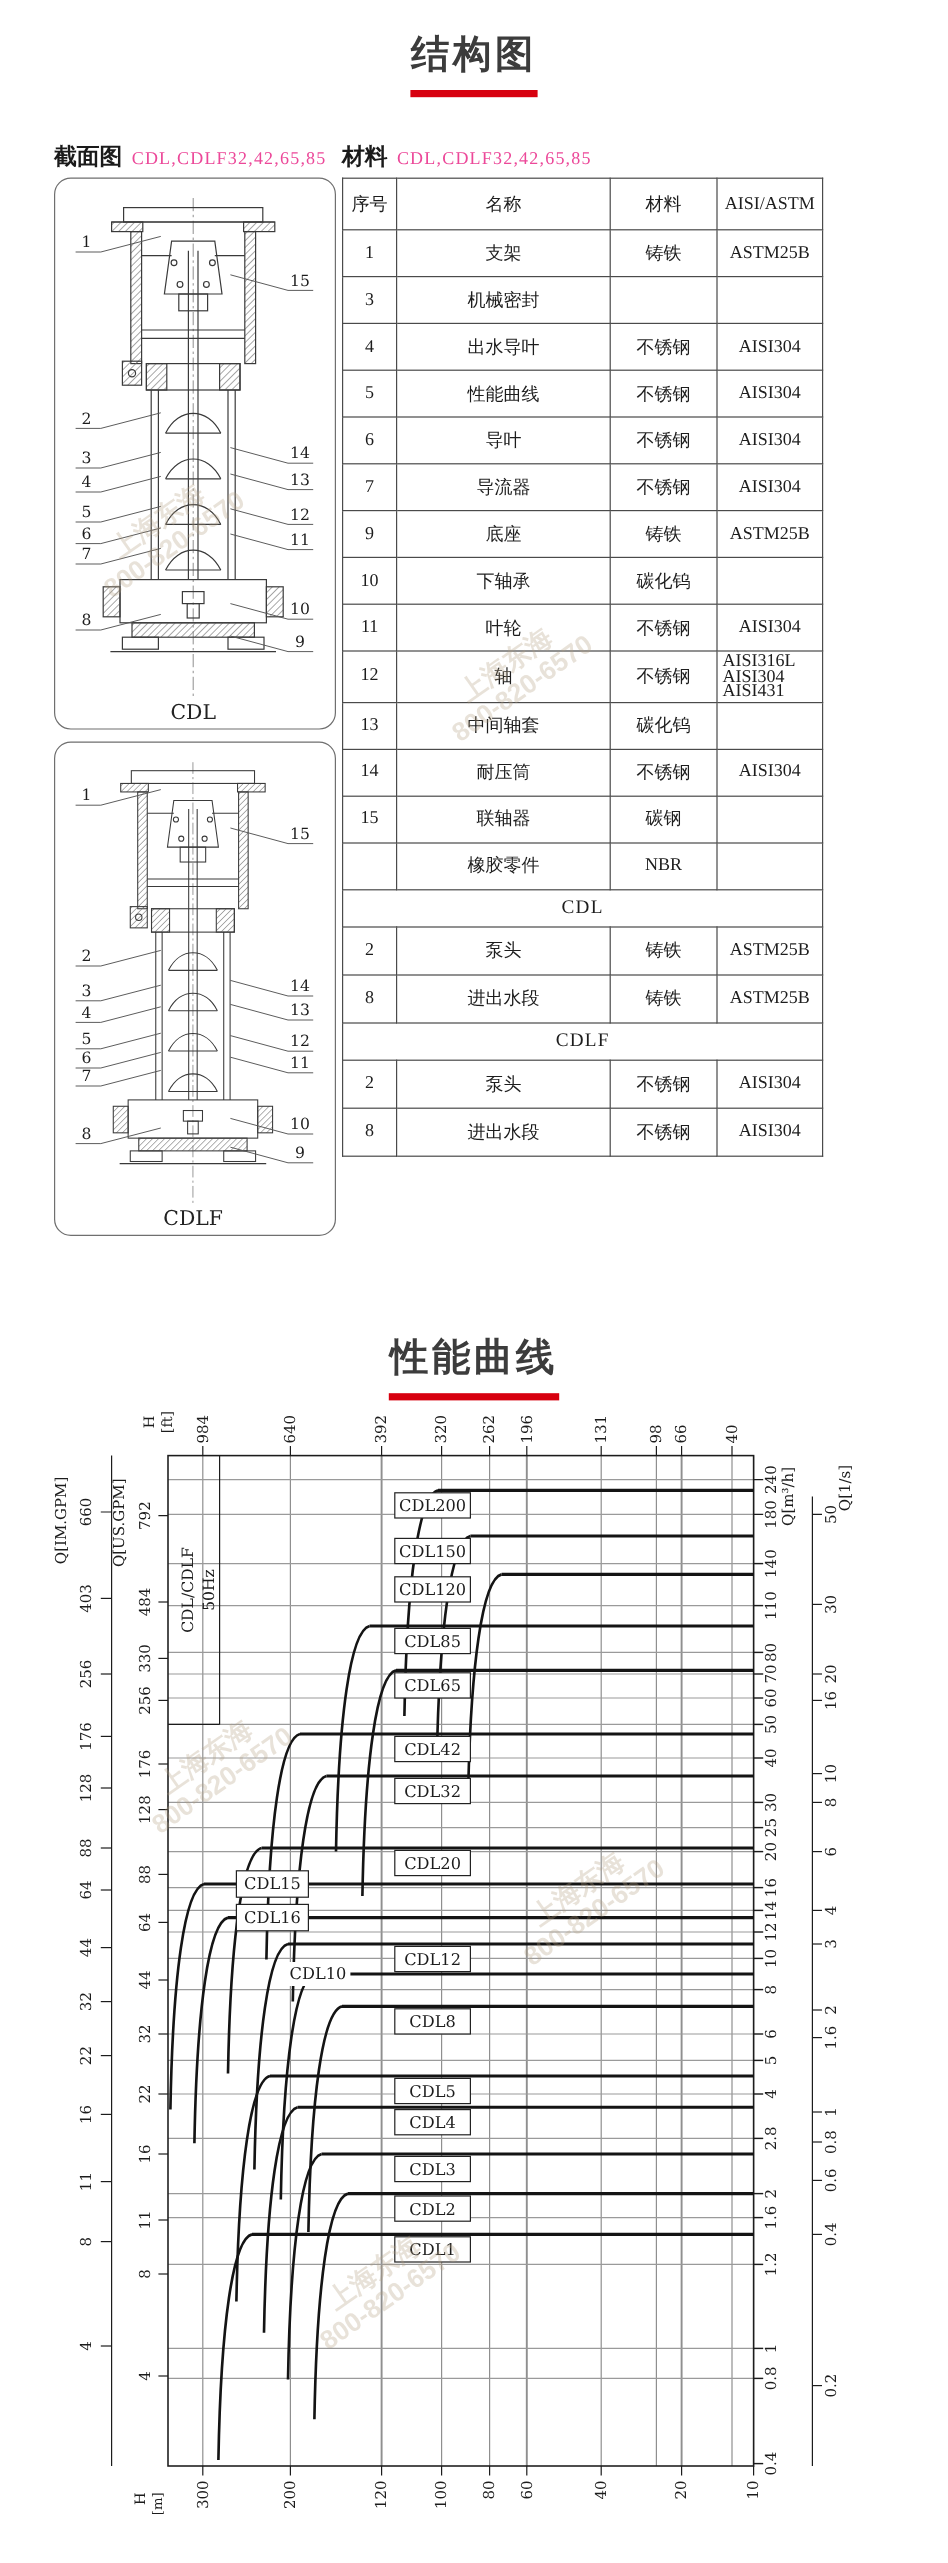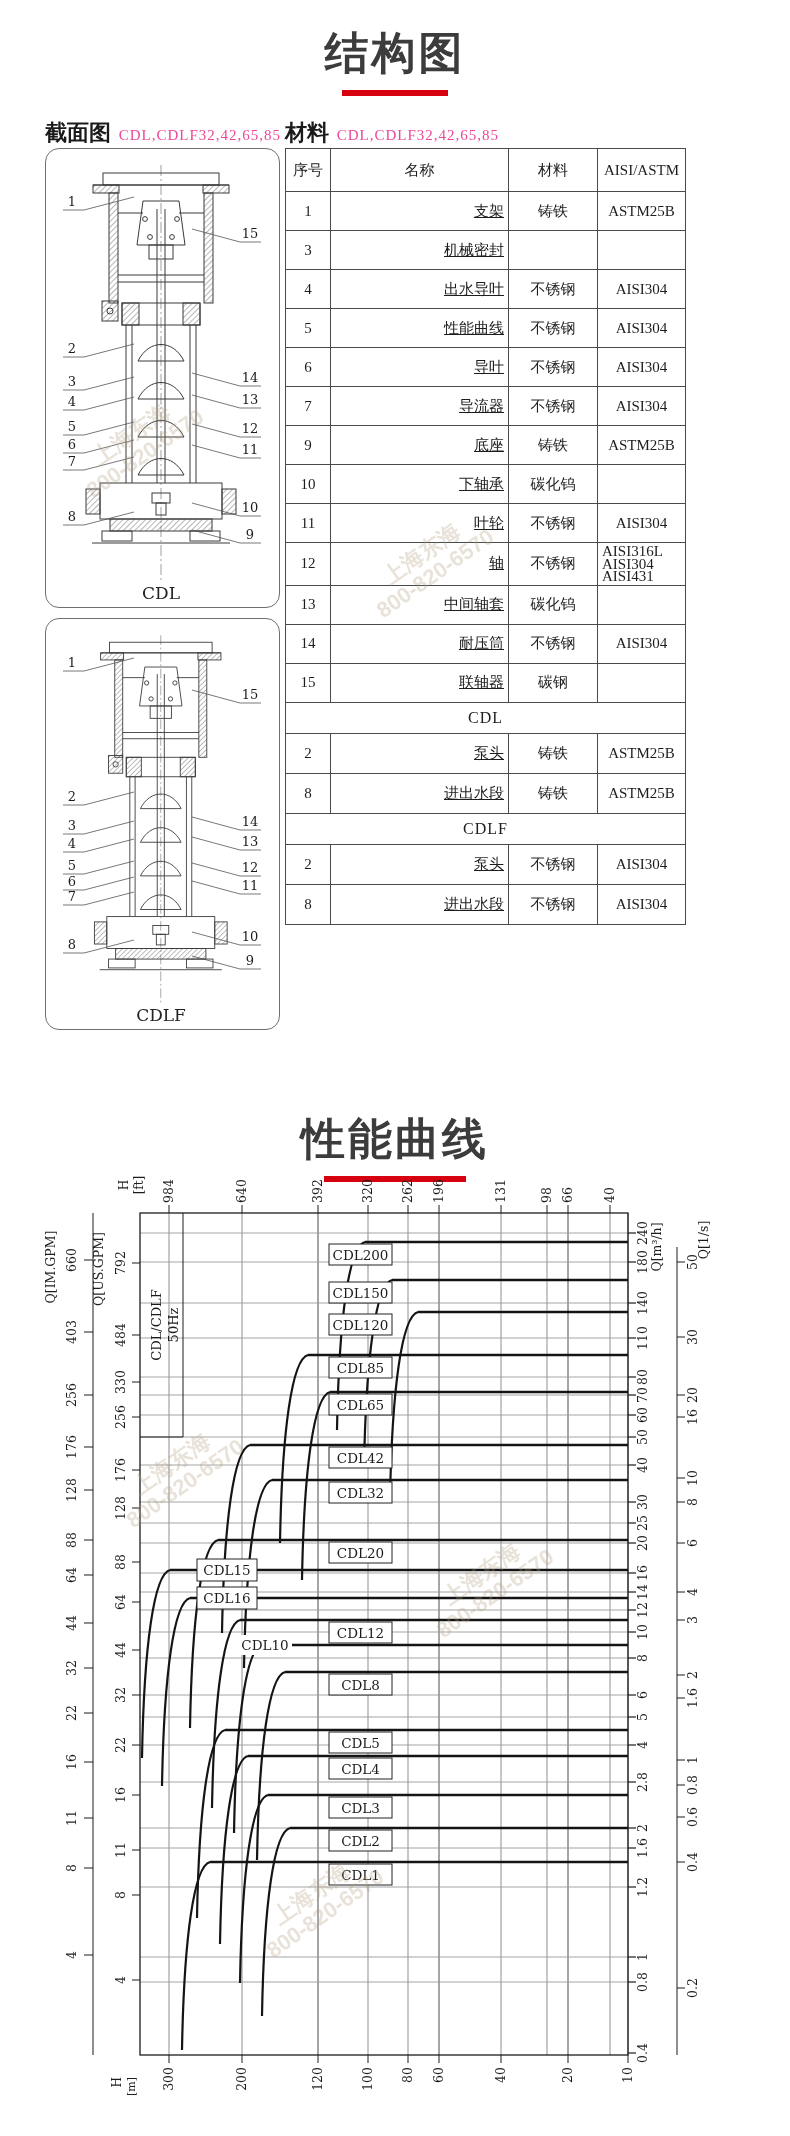--- a/index.html
+++ b/index.html
@@ -1,37 +1,37 @@
 <!DOCTYPE html>
 <html><head>
 <meta charset="utf-8">
 <style>
   html,body{margin:0;padding:0;}
   body{width:790px;height:2136px;background:#ffffff;position:relative;overflow:hidden;
        font-family:"Liberation Serif",serif;color:#222;}
   .title{position:absolute;left:0;width:790px;text-align:center;
          font-family:"Liberation Sans",sans-serif;font-weight:bold;
-         font-size:44px;color:#3c3c3c;letter-spacing:3px;}
+         font-size:32px;color:#3c3c3c;letter-spacing:3px;}
   .title .bar{display:block;margin:7px auto 0;height:6px;}
   #t1{top:24px}
   #t2{top:1110px}
   .seclab{position:absolute;top:118px;font-size:15px;white-space:nowrap;}
-  .seclab b{font-family:"Liberation Sans",sans-serif;font-size:22px;color:#1a1a1a;margin-right:4px;}
+  .seclab b{font-family:"Liberation Sans",sans-serif;font-size:19px;color:#1a1a1a;margin-right:4px;}
   .seclab span{color:#ec4899;letter-spacing:1px;font-family:"Liberation Serif",serif;}
   .panel{position:absolute;left:45px;width:233px;border:1.3px solid #6f6f6f;border-radius:14px;background:#fff;}
   #panel-cdl{top:148px;height:458px;}
   #panel-cdlf{top:618px;height:410px;}
   table.mat{position:absolute;left:285px;top:148px;width:400px;border-collapse:collapse;
             table-layout:fixed;background:transparent;border-radius:20px;}
   table.mat td,table.mat th{border:1px solid #4a4a4a;font-weight:normal;
             font-size:15px;color:#1d1d1d;padding:2px 4px;vertical-align:middle;}
   table.mat th{height:38px;text-align:center;}
   table.mat td{height:34px;}
   td.c{text-align:center;}
-  td.n{text-align:right;padding-left:10px;text-decoration:underline;}
+  td.n{text-align:center;padding-left:10px;}
   td.small3{font-size:11.5px;line-height:12.5px;text-align:left;padding:1px 2px;}
   tr.sect td{text-align:center;font-size:16px;height:26px;letter-spacing:1px;}
   .wm{position:absolute;transform:rotate(-35deg);color:rgba(178,158,128,0.30);
       font-family:"Liberation Sans",sans-serif;font-weight:bold;font-size:22px;
       line-height:24px;white-space:nowrap;pointer-events:none;text-align:center;}
   #chart-wrap{position:absolute;left:0;top:1147px;width:790px;height:989px;}
   svg text{font-family:"DejaVu Serif","Liberation Serif",serif;}
 </style>
 </head>
 <body>
@@ -271,20 +271,26 @@
       <tr>
         <td class="c">14</td>
         <td class="n">耐压筒</td>
         <td class="c">不锈钢</td>
         <td class="c">AISI304</td>
       </tr>
       <tr>
         <td class="c">15</td>
         <td class="n">联轴器</td>
         <td class="c">碳钢</td>
+        <td class="c"></td>
+      </tr>
+      <tr>
+        <td class="c"></td>
+        <td class="n">橡胶零件</td>
+        <td class="c">NBR</td>
         <td class="c"></td>
       </tr>
       <tr class="sect">
         <td colspan="4">CDL</td>
       </tr>
       <tr style="height: 40px;">
         <td class="c">2</td>
         <td class="n">泵头</td>
         <td class="c">铸铁</td>
         <td class="c">ASTM25B</td>

